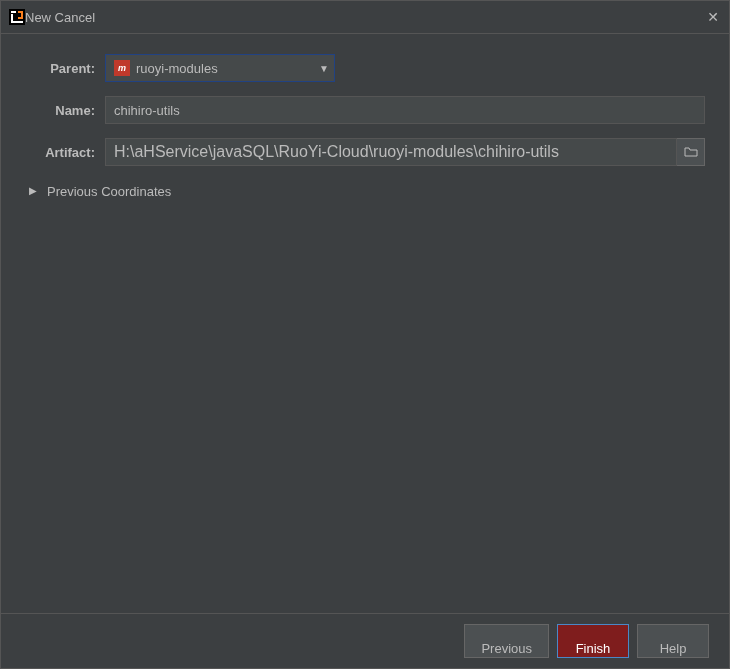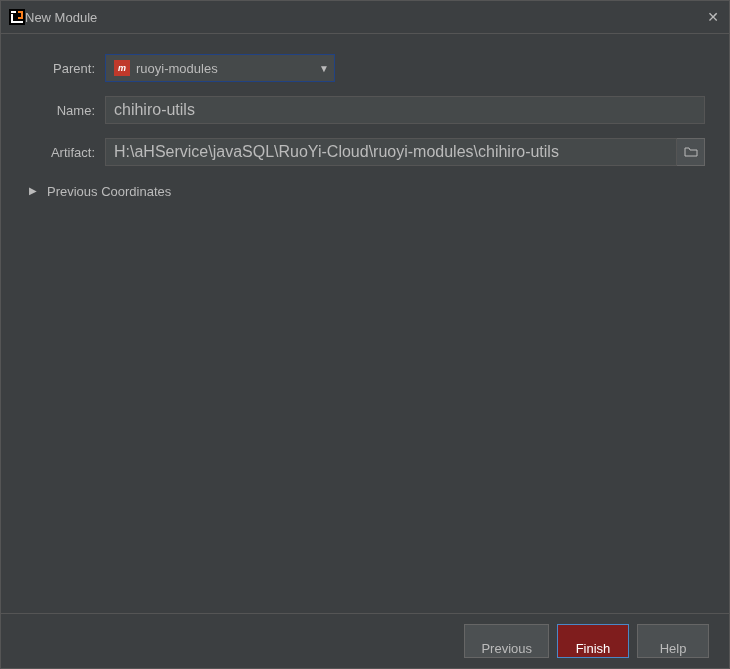--- a/index.html
+++ b/index.html
@@ -69,20 +69,21 @@
       margin-bottom: 14px;
     }
 
     .form-label {
       width: 70px;
       text-align: right;
       color: #bbbbbb;
       font-size: 13px;
       margin-right: 10px;
       flex-shrink: 0;
+      font-weight: bold;
     }
 
     .form-control-wrapper {
       flex: 1;
       position: relative;
     }
 
     .select-wrapper {
       position: relative;
       display: flex;
@@ -127,21 +128,21 @@
       margin-right: 6px;
       flex-shrink: 0;
     }
 
     .form-input {
       width: 100%;
       height: 28px;
       background: #45494a;
       border: 1px solid #555555;
       color: #bbbbbb;
-      font-size: 16px;
+      font-size: 13px;
       padding: 0 8px;
       outline: none;
     }
 
     .location-wrapper {
       flex: 1;
       position: relative;
       display: flex;
       align-items: center;
     }
@@ -238,21 +239,21 @@
   <div class="title-bar">
     <svg class="ij-logo" viewBox="0 0 16 16" xmlns="http://www.w3.org/2000/svg">
       <rect width="16" height="16" fill="#000000"></rect>
       <rect x="2" y="2" width="5" height="2" fill="#ffffff"></rect>
       <rect x="2" y="5" width="2" height="7" fill="#ffffff"></rect>
       <rect x="9" y="2" width="5" height="2" fill="#FC801D"></rect>
       <rect x="12" y="4" width="2" height="4" fill="#FC801D"></rect>
       <rect x="9" y="8" width="5" height="2" fill="#FC801D"></rect>
       <rect x="2" y="12" width="12" height="2" fill="#ffffff"></rect>
     </svg>
-    <span class="title-bar-text">New Module</span>
+    <span class="title-bar-text">New Cancel</span>
     <span class="title-bar-close">✕</span>
   </div>
 
   <div class="content">
 
     <div class="form-row">
       <label class="form-label">Parent:</label>
       <div class="select-wrapper">
         <div class="select-display">
           <span class="maven-icon">m</span>

